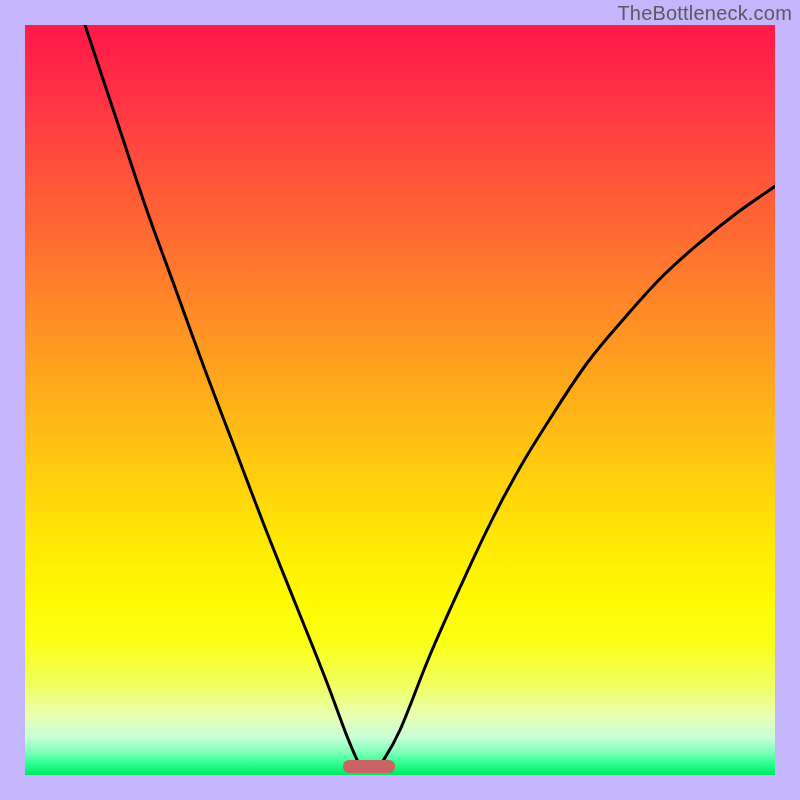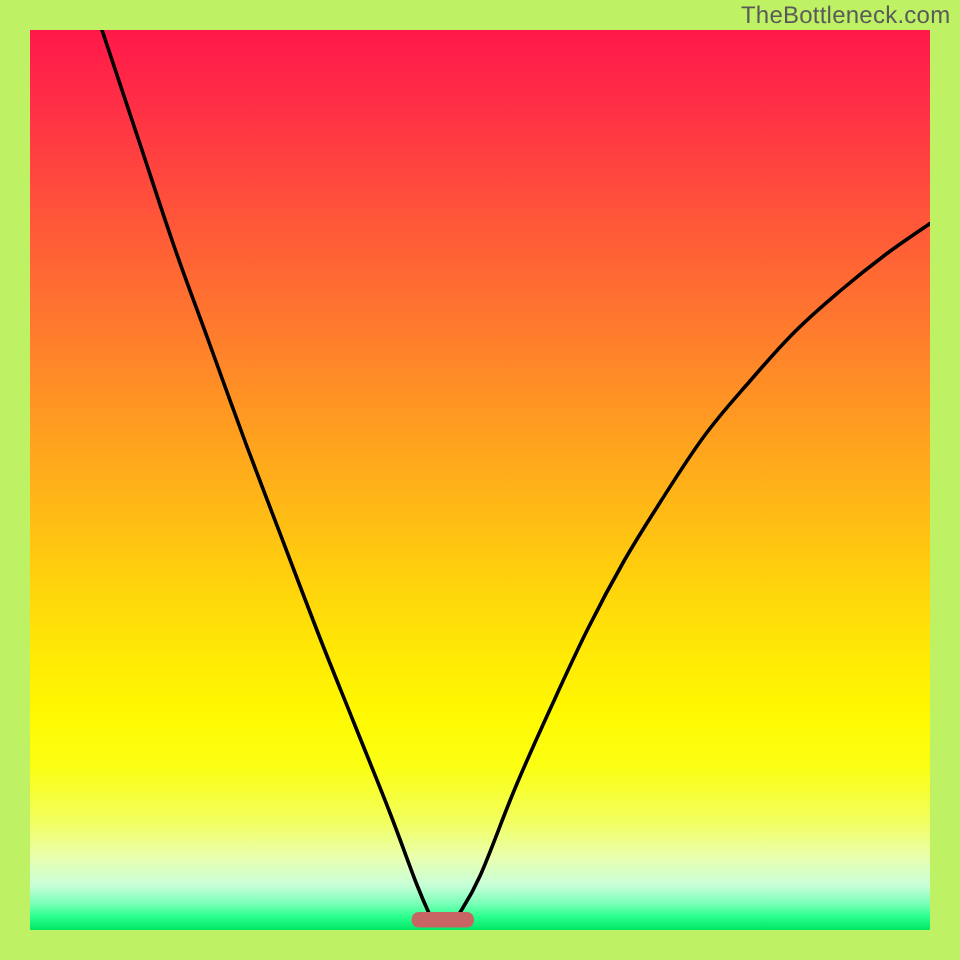--- a/index.html
+++ b/index.html
@@ -9,21 +9,21 @@
     height: 800px;
     overflow: hidden;
     background: #000;
     font-family: Arial, Helvetica, sans-serif;
   }
   .frame {
     position: absolute;
     top: 0; left: 0;
     width: 800px;
     height: 800px;
-    background: #bef264;
+    background: #c4b5fd;
   }
   .plot-area {
     position: absolute;
     top: 25px;
     left: 25px;
     width: 750px;
     height: 750px;
     overflow: hidden;
   }
   .gradient-bg {

